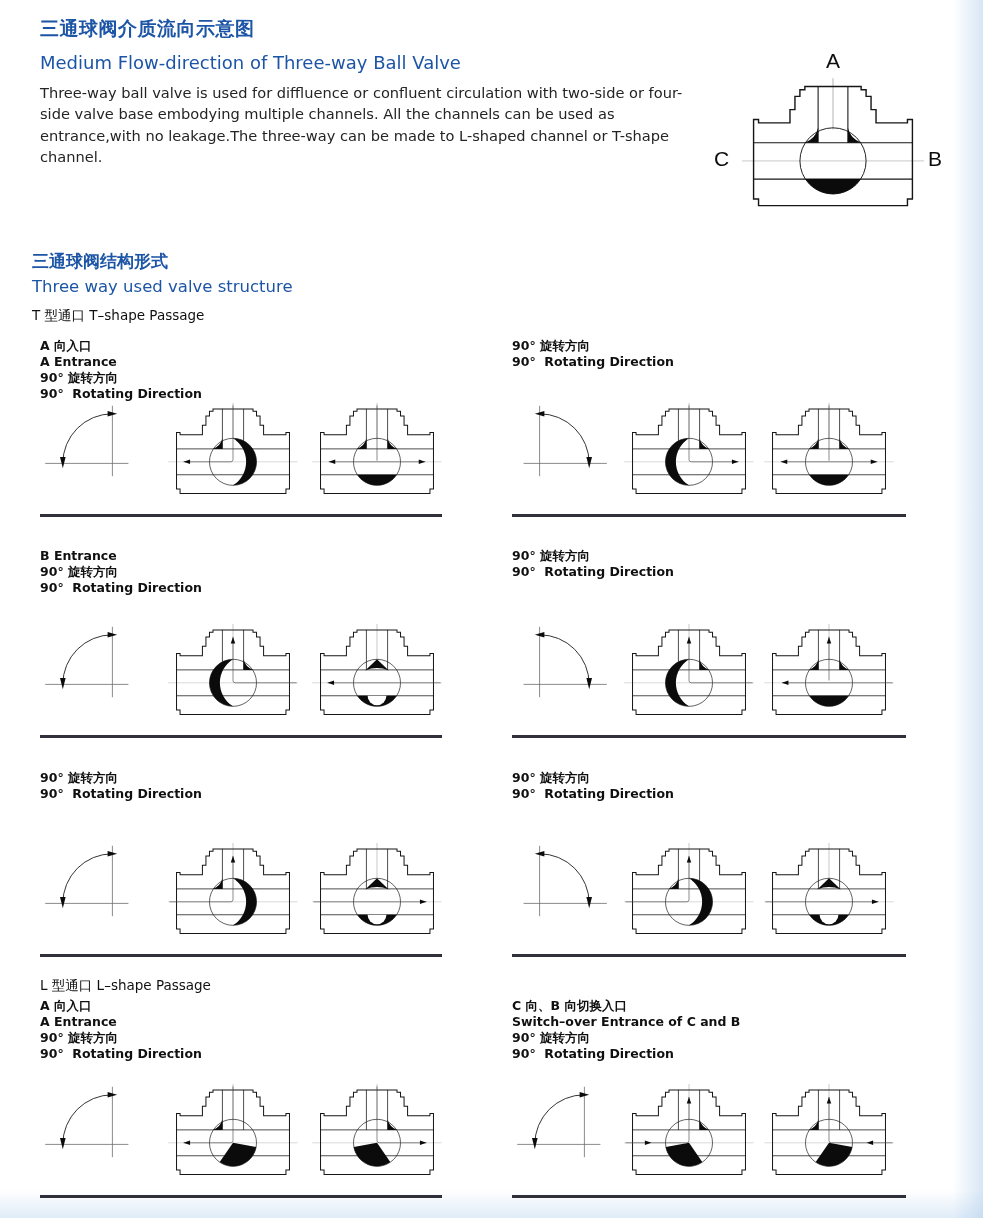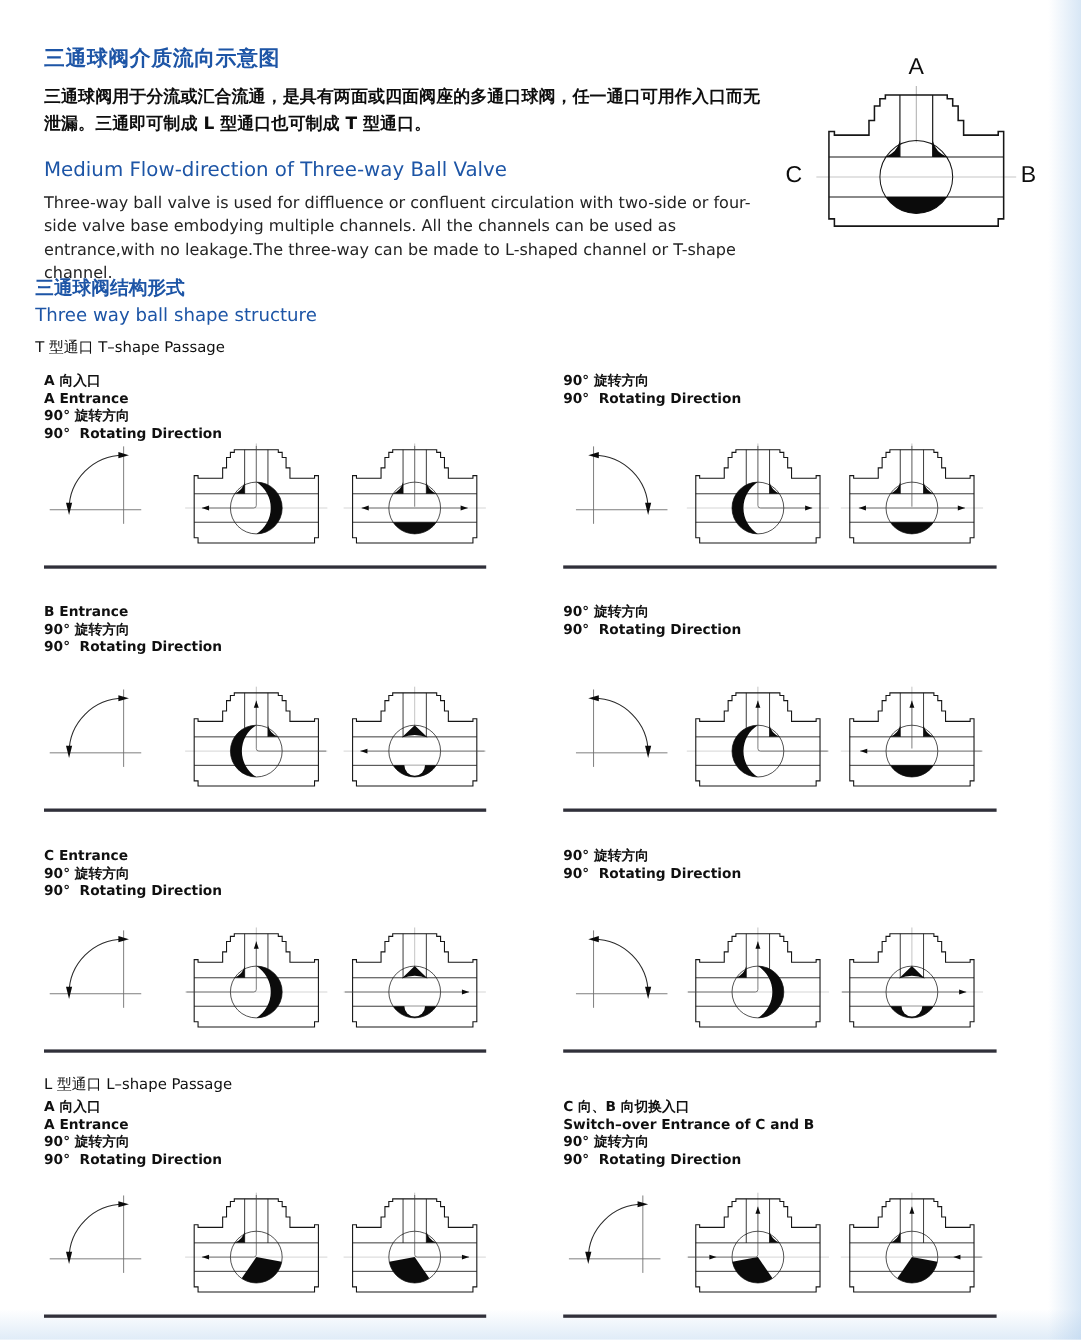--- a/index.html
+++ b/index.html
@@ -1,21 +1,21 @@
 <!DOCTYPE html>
 <html style="--accent: #1d55a6;"><head>
 <meta charset="utf-8">
 <style>
   html,body{margin:0;padding:0;background:#ffffff;}
   body{font-family:"DejaVu Sans","Liberation Sans",sans-serif;color:#111;}
   .page{position:relative;width:983px;height:1218px;overflow:hidden;background:#fff;
     background-image:
       linear-gradient(to left,  rgba(176,206,236,.50), rgba(176,206,236,0) 30px),
       linear-gradient(to top,   rgba(176,206,236,.40), rgba(176,206,236,0) 28px);}
-  .intro{position:absolute;left:40px;top:16px;width:664px;margin-top:24px;}
+  .intro{position:absolute;left:40px;top:16px;width:664px;}
   .h-cn{margin:0 0 10px;font-size:19px;font-weight:700;color:var(--accent,#1d55a6);letter-spacing:.5px;}
   .cn-body{margin:0 0 20px;font-size:15.5px;font-weight:600;line-height:1.55;color:#0e0e0e;}
   .h-en{margin:0 0 9px;font-size:18px;font-weight:400;color:var(--accent,#1d55a6);}
   .en-body{margin:0;font-size:14.6px;line-height:1.47;color:#242424;}
   .structure-head{position:absolute;left:32px;top:250px;}
   .sh-cn{margin:0 0 4px;font-size:17px;font-weight:700;color:var(--accent,#1d55a6);}
   .sh-en{margin:0 0 11px;font-size:16.5px;font-weight:500;color:var(--accent,#1d55a6);}
   .passage{font-size:13.5px;font-weight:400;color:#101010;}
   .l-passage{position:absolute;left:40px;top:977px;}
   .group{position:absolute;}
@@ -32,21 +32,20 @@
   .bv-svg{position:absolute;left:30px;top:26px;width:182px;height:141px;}
   svg{display:block;width:100%;height:100%;}
 </style>
 </head>
 <body>
 
 <div class="page">
 
   <section class="intro">
     <h1 class="h-cn">三通球阀介质流向示意图</h1>
-    <p class="cn-body">三通球阀用于分流或汇合流通，是具有两面或四面阀座的多通口球阀，任一通口可用作入口而无泄漏。三通即可制成 L 型通口也可制成 T 型通口。</p>
     <h2 class="h-en">Medium Flow-direction of  Three-way Ball Valve</h2>
     <p class="en-body">Three-way ball valve is used for diffluence or confluent circulation with two-side or four-side valve base embodying multiple channels. All the channels can be used as entrance,with no leakage.The three-way can be made to L-shaped channel or T-shape channel.</p>
   </section>
 
   <div class="big-valve">
     <span class="bv-label bv-a">A</span>
     <span class="bv-label bv-c">C</span>
     <span class="bv-label bv-b">B</span>
     <div class="bv-svg">
         <svg viewBox="0 0 220 170">
@@ -60,21 +59,21 @@
           <circle cx="110" cy="100" r="40" fill="none" stroke="#161616" stroke-width="1.15"></circle>
           <path d="M92,60 Q89,73 76,78 L92,78 Z" fill="#0b0b0b"></path>
           <path d="M128,60 Q131,73 144,78 L128,78 Z" fill="#0b0b0b"></path>
           <path d="M76.6,122 A40,40 0 0 0 143.4,122 Z" fill="#0b0b0b"></path>
         </svg>
       </div>
   </div>
 
   <section class="structure-head">
     <h3 class="sh-cn">三通球阀结构形式</h3>
-    <h3 class="sh-en">Three way ball shape structure</h3>
+    <h3 class="sh-en">Three way used valve structure</h3>
     <div class="passage">T 型通口 T–shape Passage</div>
   </section>
 
   <div class="passage l-passage">L 型通口 L–shape Passage</div>
 
   <div id="rows">
       <div class="group" style="left: 40px; top: 338px; width: 402px; height: 179px;">
         <div>
           <div class="glabel">A 向入口</div>
           <div class="glabel">A Entrance</div>
@@ -282,21 +281,20 @@
               <path d="M110,96 L110,22" fill="none" stroke="#4a4a4a" stroke-width="1.1"></path>
               <path d="M30,100 L41,96.2 L41,103.8 Z" fill="#0b0b0b"></path>
               <path d="M110,22 L106.2,33 L113.8,33 Z" fill="#0b0b0b"></path>
             </svg>
           </div>
         </div>
         <div class="rule"></div>
       </div>
       <div class="group" style="left: 40px; top: 770px; width: 402px; height: 187px;">
         <div>
-          <div class="glabel">C Entrance</div>
           <div class="glabel">90° 旋转方向</div>
           <div class="glabel">90°  Rotating Direction</div>
         </div>
         <div class="diagrams">
           <div class="arc-slot">
             <svg viewBox="0 0 120 100">
               <line x1="88" y1="6" x2="88" y2="94" stroke="#6d6d6d" stroke-width="1"></line>
               <line x1="4" y1="78" x2="108" y2="78" stroke="#6d6d6d" stroke-width="1"></line>
               <path d="M26,78 A62,62 0 0 1 88,16" fill="none" stroke="#2a2a2a" stroke-width="1.2"></path>
               <path d="M26,84 L22.5,70 L29.5,70 Z" fill="#0b0b0b"></path>

